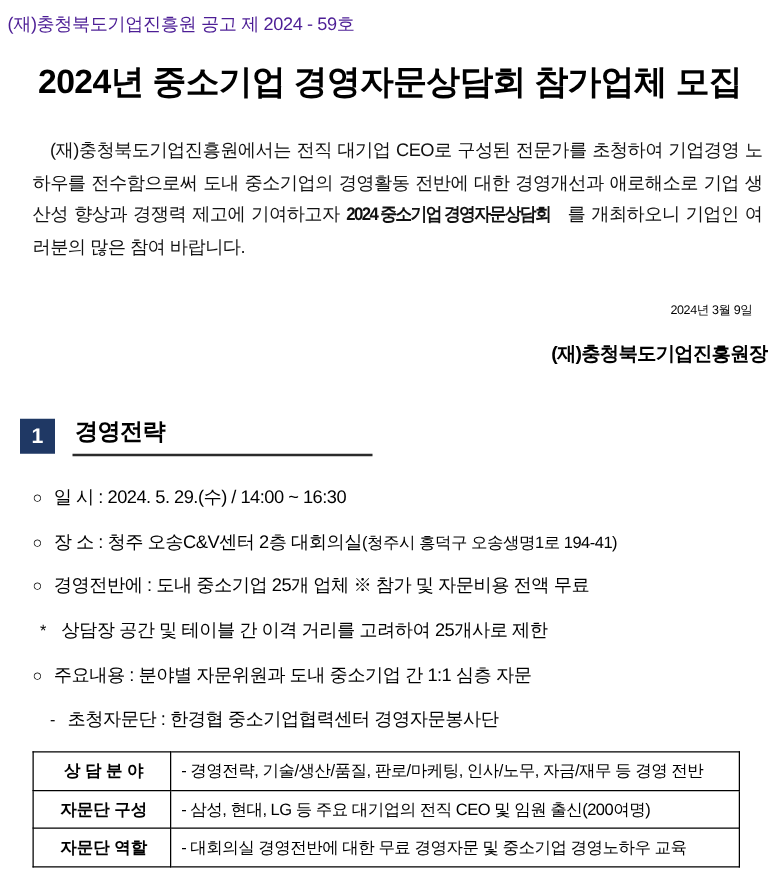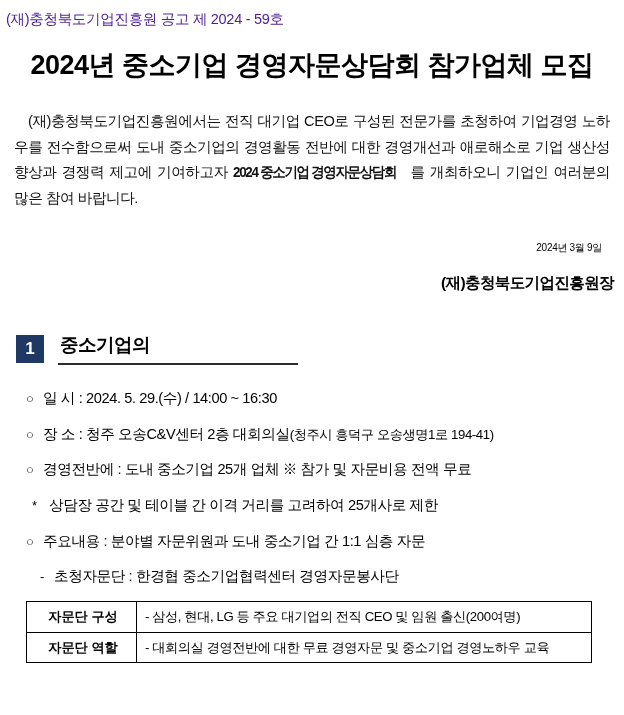--- a/index.html
+++ b/index.html
@@ -29,21 +29,21 @@
   }
   .doc-title {
     text-align: center;
     font-size: 27px;
     font-weight: bold;
     letter-spacing: -0.5px;
     margin: 18px 0 0 0;
     color: #000;
   }
   .body-block {
-    margin: 26px 14px 0 14px;
+    margin: 26px 14px 0 26px;
     font-size: 14.6px;
     line-height: 1.75;
     letter-spacing: -0.45px;
     text-align: justify;
     color: #111;
   }
   .body-block .indent {
     padding-left: 14px;
     display: inline;
   }
@@ -160,21 +160,21 @@
     <span class="indent">(재)충청북도기업진흥원에서는 전직 대기업 CEO로 구성된 전문가를 초청하여 기업경영 노하우를 전수함으로써 도내 중소기업의 경영활동 전반에 대한 경영개선과 애로해소로 기업 생산성 향상과 경쟁력 제고에 기여하고자</span>
     <span class="emph">2024 중소기업 경영자문상담회</span><span>를 개최하오니 기업인 여러분의 많은 참여 바랍니다.</span>
   </div>
 
   <div class="date-line">2024년  3월  9일</div>
   <div class="org-line">(재)충청북도기업진흥원장</div>
 
   <div class="section-head">
     <div class="section-num">1</div>
     <div class="section-title-wrap">
-      <div class="section-title">중소기업의</div>
+      <div class="section-title">경영전략</div>
     </div>
   </div>
 
   <div class="items">
 
     <div class="item">
       <span class="bullet">○</span>
       <span class="item-text"><span>일        시 :</span><span> 2024. 5. 29.(수) / 14:00 ~ 16:30</span></span>
     </div>
 
@@ -200,20 +200,24 @@
 
     <div class="item sub-item">
       <span class="bullet">-</span>
       <span class="item-text">초청자문단 : 한경협 중소기업협력센터 경영자문봉사단</span>
     </div>
 
   </div>
 
   <table class="info">
     <tbody>
+      <tr>
+        <td class="label">상 담 분 야</td>
+        <td>- 경영전략, 기술/생산/품질, 판로/마케팅, 인사/노무, 자금/재무 등 경영 전반</td>
+      </tr>
       <tr>
         <td class="label">자문단 구성</td>
         <td>- 삼성, 현대, LG 등 주요 대기업의 전직 CEO 및 임원 출신(200여명)</td>
       </tr>
       <tr>
         <td class="label">자문단 역할</td>
         <td>- 대회의실 경영전반에 대한 무료 경영자문 및 중소기업 경영노하우 교육</td>
       </tr>
     </tbody>
   </table>

